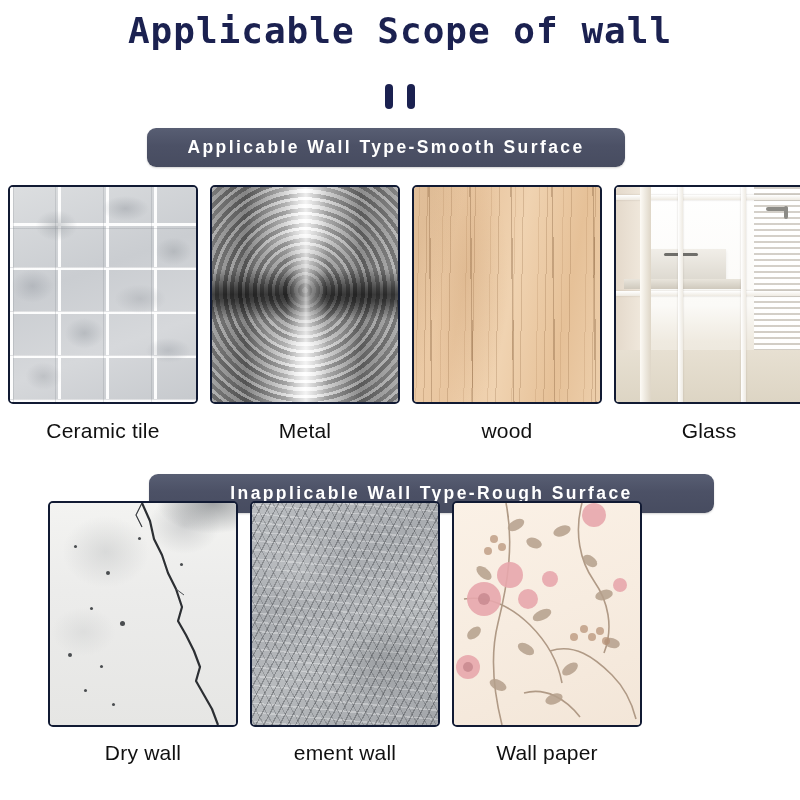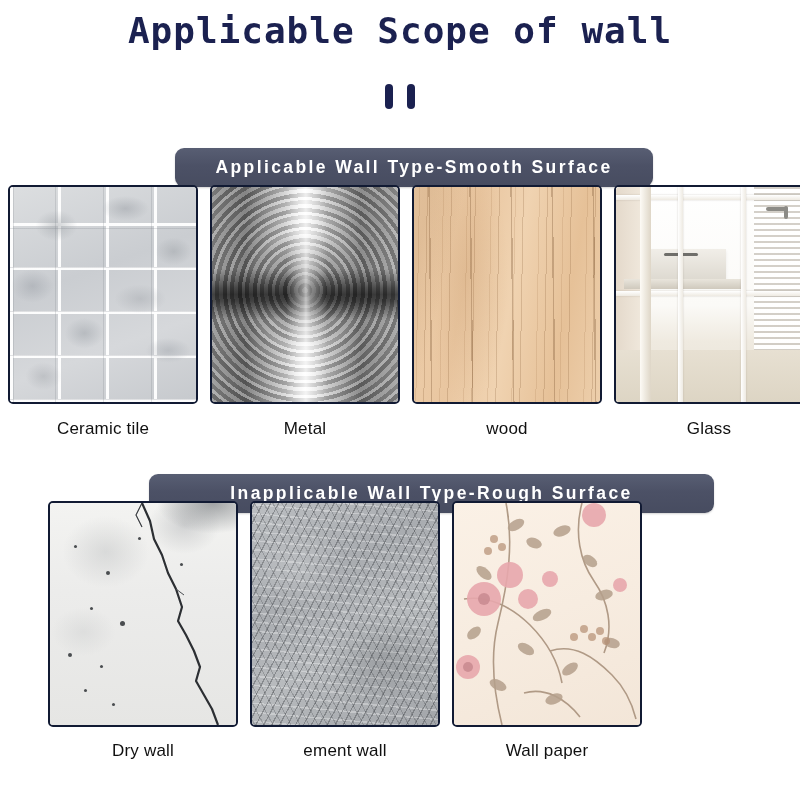--- a/index.html
+++ b/index.html
@@ -60,23 +60,22 @@
     align-items: center;
     justify-content: center;
     color: #ffffff;
     font-weight: 700;
     font-size: 17.5px;
     letter-spacing: 2.4px;
     white-space: nowrap;
   }
   #banner-smooth {
     left: 147px;
-    top: 148px;
+    top: 128px;
     width: 478px;
-    margin-left: 28px;
   }
   #banner-rough {
     left: 149px;
     top: 474px;
     width: 565px;
   }
 
   
   .panel-row {
     position: absolute;
@@ -99,21 +98,21 @@
     border-radius: 5px;
     overflow: hidden;
     position: relative;
     box-sizing: border-box;
     background: #e9e9e9;
   }
   #row-rough .panel { height: 226px; }
 
   .panel-caption {
     text-align: center;
-    font-size: 17px;
+    font-size: 21px;
     color: #101010;
     margin-top: 15px;
     letter-spacing: 0.2px;
     white-space: nowrap;
   }
   #row-rough .panel-caption { margin-top: 14px; }
 
   
   .tex-tile {
     position: absolute;

